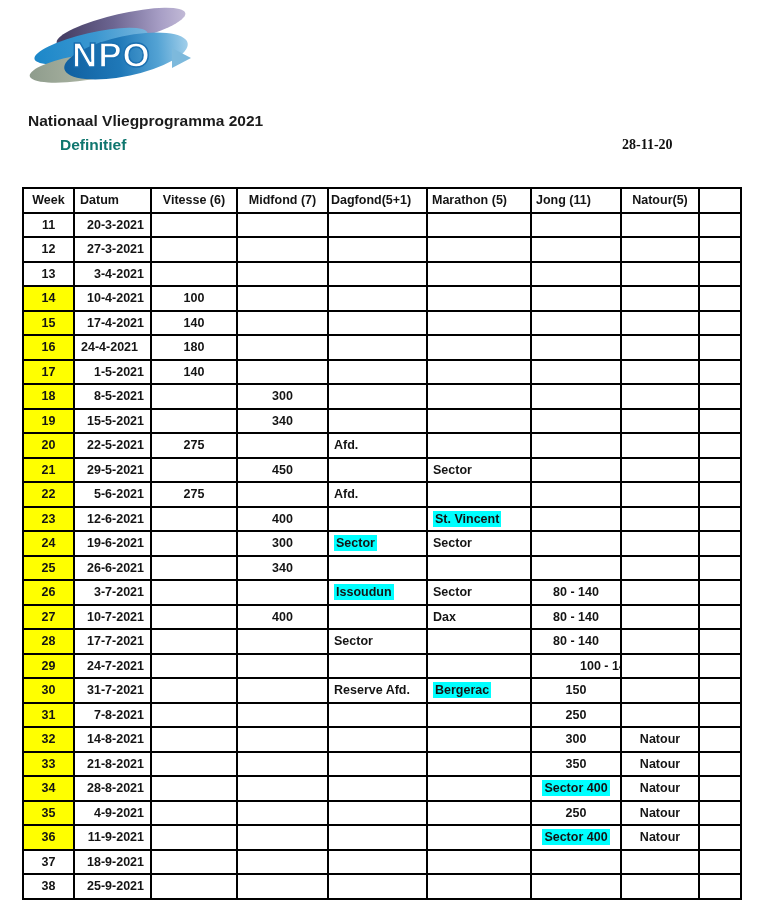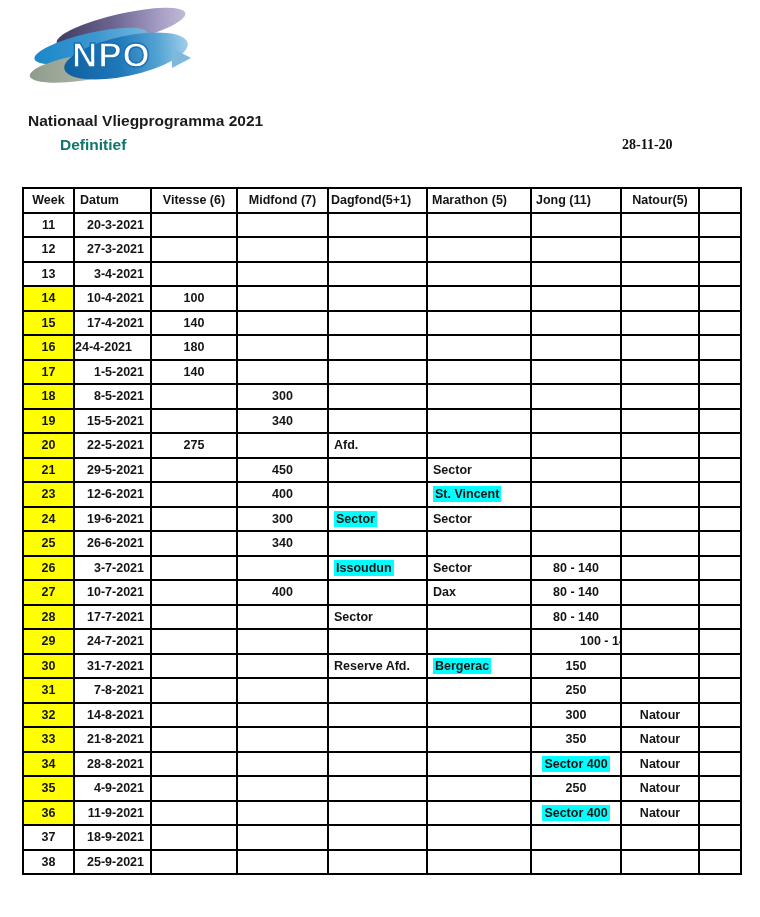--- a/index.html
+++ b/index.html
@@ -200,21 +200,21 @@
           <td data-name="cell-vitesse" style="text-align: center;"><span data-name="cell-text-vitesse">140</span></td>
           <td data-name="cell-midfond" style="text-align: center;"></td>
           <td data-name="cell-dagfond" style="text-align: left;"></td>
           <td data-name="cell-marathon" style="text-align: left;"></td>
           <td data-name="cell-jong" style="text-align: center;"></td>
           <td data-name="cell-natour" style="text-align: center;"></td>
           <td data-name="cell-extra" style="text-align: center;"></td>
         </tr>
         <tr data-name="table-row-week-16">
           <td data-name="cell-week" class="week-hl" style="text-align: center;"><span data-name="cell-text-week">16</span></td>
-          <td data-name="cell-datum" style="text-align: left;"><span data-name="cell-text-datum">24-4-2021</span></td>
+          <td data-name="cell-datum" style="text-align: center;"><span data-name="cell-text-datum">24-4-2021</span></td>
           <td data-name="cell-vitesse" style="text-align: center;"><span data-name="cell-text-vitesse">180</span></td>
           <td data-name="cell-midfond" style="text-align: center;"></td>
           <td data-name="cell-dagfond" style="text-align: left;"></td>
           <td data-name="cell-marathon" style="text-align: left;"></td>
           <td data-name="cell-jong" style="text-align: center;"></td>
           <td data-name="cell-natour" style="text-align: center;"></td>
           <td data-name="cell-extra" style="text-align: center;"></td>
         </tr>
         <tr data-name="table-row-week-17">
           <td data-name="cell-week" class="week-hl" style="text-align: center;"><span data-name="cell-text-week">17</span></td>
@@ -264,20 +264,31 @@
           <td data-name="cell-week" class="week-hl" style="text-align: center;"><span data-name="cell-text-week">21</span></td>
           <td data-name="cell-datum" style="text-align: right;"><span data-name="cell-text-datum">29-5-2021</span></td>
           <td data-name="cell-vitesse" style="text-align: center;"></td>
           <td data-name="cell-midfond" style="text-align: center;"><span data-name="cell-text-midfond">450</span></td>
           <td data-name="cell-dagfond" style="text-align: left;"></td>
           <td data-name="cell-marathon" style="text-align: left;"><span data-name="cell-text-marathon">Sector</span></td>
           <td data-name="cell-jong" style="text-align: center;"></td>
           <td data-name="cell-natour" style="text-align: center;"></td>
           <td data-name="cell-extra" style="text-align: center;"></td>
         </tr>
+        <tr data-name="table-row-week-22">
+          <td data-name="cell-week" class="week-hl" style="text-align: center;"><span data-name="cell-text-week">22</span></td>
+          <td data-name="cell-datum" style="text-align: right;"><span data-name="cell-text-datum">5-6-2021</span></td>
+          <td data-name="cell-vitesse" style="text-align: center;"><span data-name="cell-text-vitesse">275</span></td>
+          <td data-name="cell-midfond" style="text-align: center;"></td>
+          <td data-name="cell-dagfond" style="text-align: left;"><span data-name="cell-text-dagfond">Afd.</span></td>
+          <td data-name="cell-marathon" style="text-align: left;"></td>
+          <td data-name="cell-jong" style="text-align: center;"></td>
+          <td data-name="cell-natour" style="text-align: center;"></td>
+          <td data-name="cell-extra" style="text-align: center;"></td>
+        </tr>
         <tr data-name="table-row-week-23">
           <td data-name="cell-week" class="week-hl" style="text-align: center;"><span data-name="cell-text-week">23</span></td>
           <td data-name="cell-datum" style="text-align: right;"><span data-name="cell-text-datum">12-6-2021</span></td>
           <td data-name="cell-vitesse" style="text-align: center;"></td>
           <td data-name="cell-midfond" style="text-align: center;"><span data-name="cell-text-midfond">400</span></td>
           <td data-name="cell-dagfond" style="text-align: left;"></td>
           <td data-name="cell-marathon" style="text-align: left;"><span data-name="cell-text-marathon" class="text-hl">St. Vincent</span></td>
           <td data-name="cell-jong" style="text-align: center;"></td>
           <td data-name="cell-natour" style="text-align: center;"></td>
           <td data-name="cell-extra" style="text-align: center;"></td>

